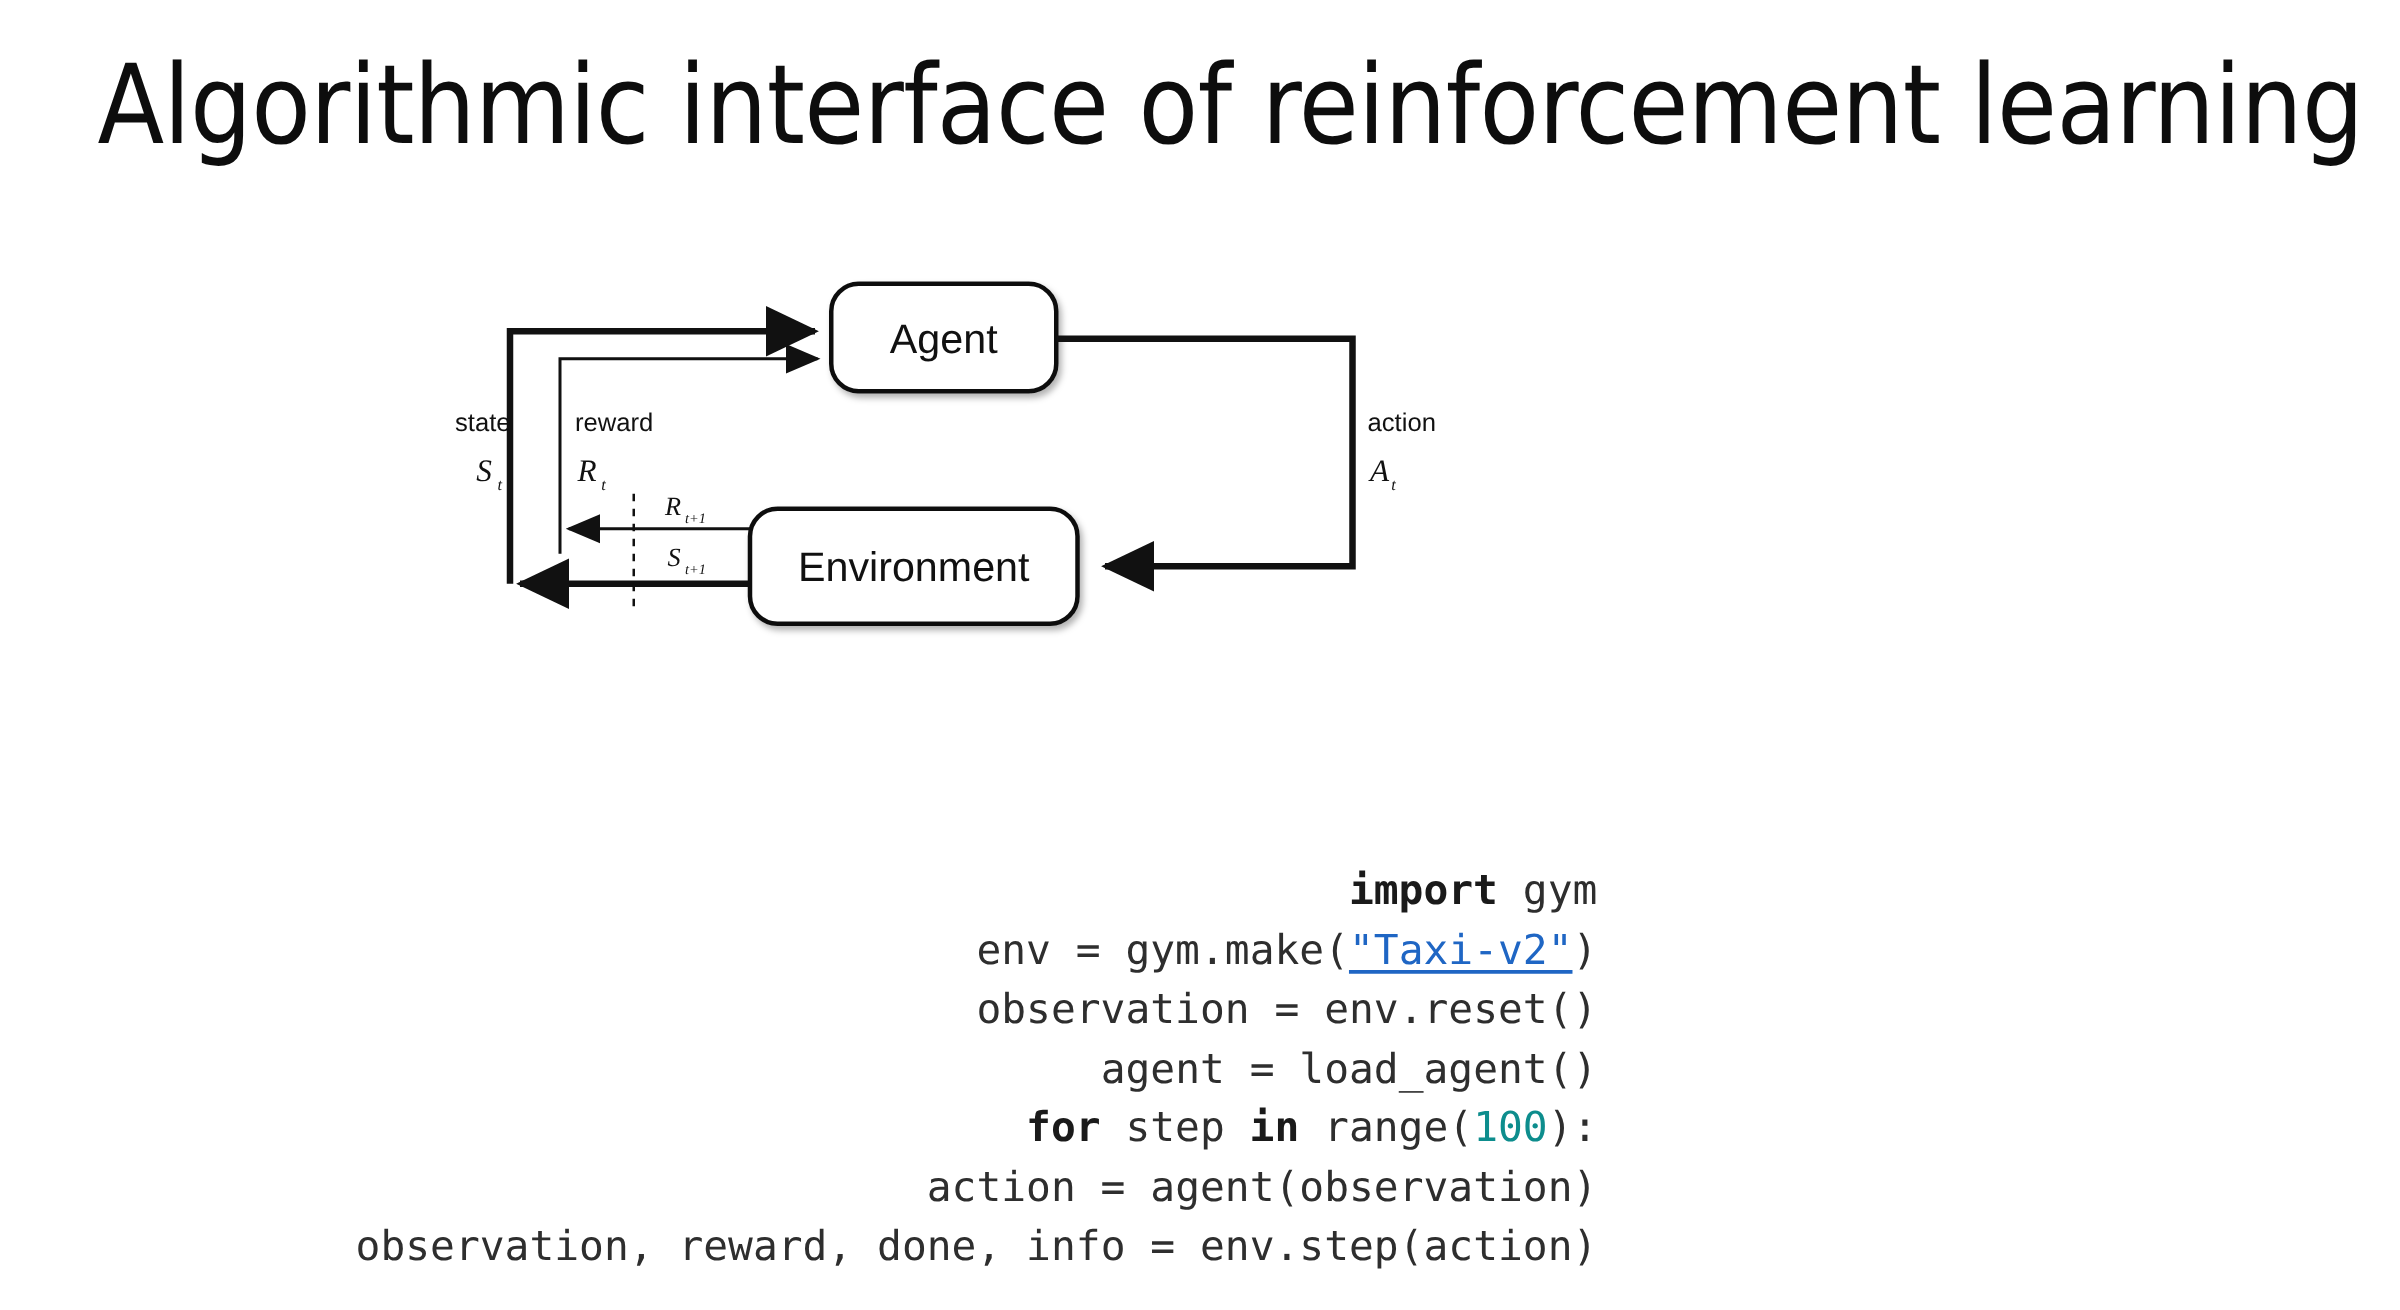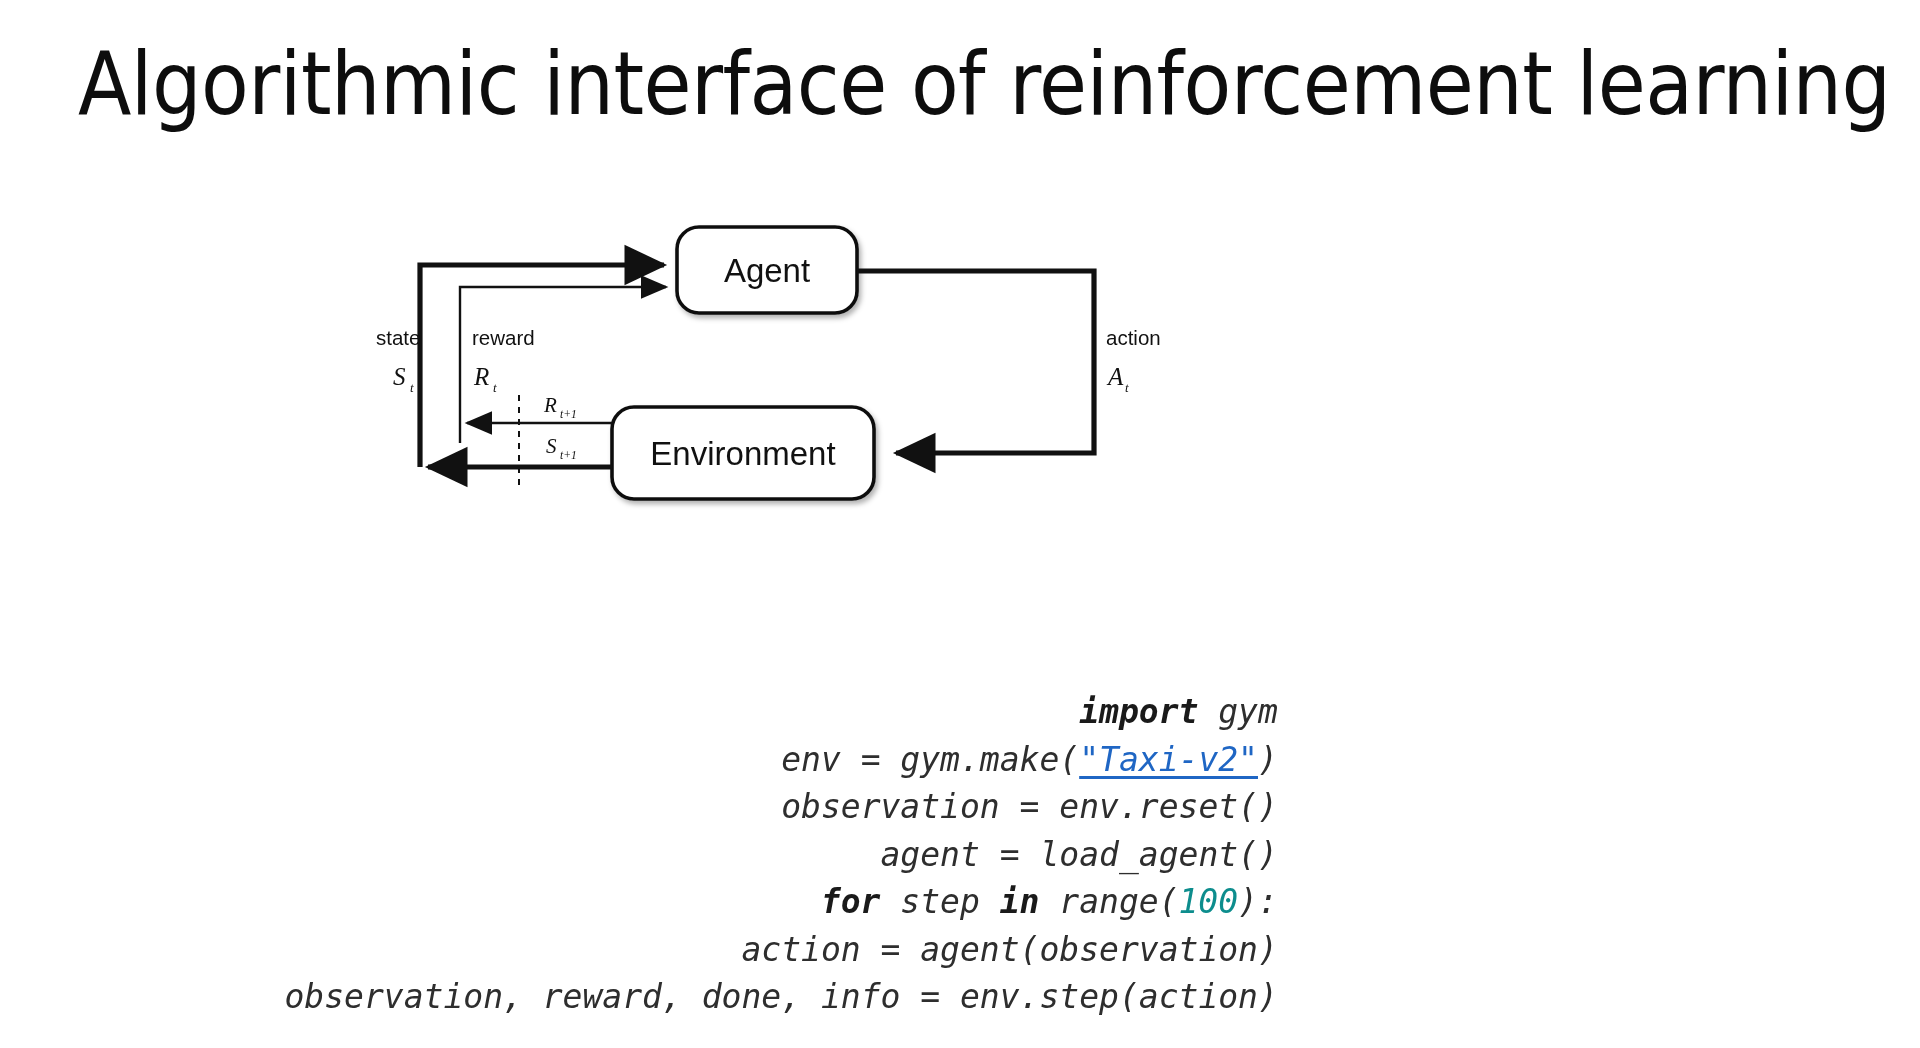--- a/index.html
+++ b/index.html
@@ -35,21 +35,21 @@
     letter-spacing: -0.5px;
     color: #0d0d0d;
     white-space: nowrap;
     transform: scaleX(0.985);
     transform-origin: left center;
   }
 
   
   .diagram {
     position: absolute;
-    left: 384px;
+    left: 372px;
     top: 205px;
     width: 800px;
     height: 320px;
   }
   .diagram svg {
     display: block;
     width: 800px;
     height: 320px;
     overflow: visible;
   }
@@ -95,21 +95,20 @@
     top: 688px;
     font-family: "DejaVu Sans Mono", "Liberation Mono", monospace;
     font-size: 33px;
     line-height: 47.5px;
     color: #2e2e2e;
     white-space: pre;
     letter-spacing: 0px;
   }
   .code-line {
     white-space: pre;
-    font-style: italic;
   }
   .kw {
     font-weight: bold;
     color: #1a1a1a;
   }
   .num {
     color: #0d8d8d;
   }
   .lnk {
     color: #1f66c4;

